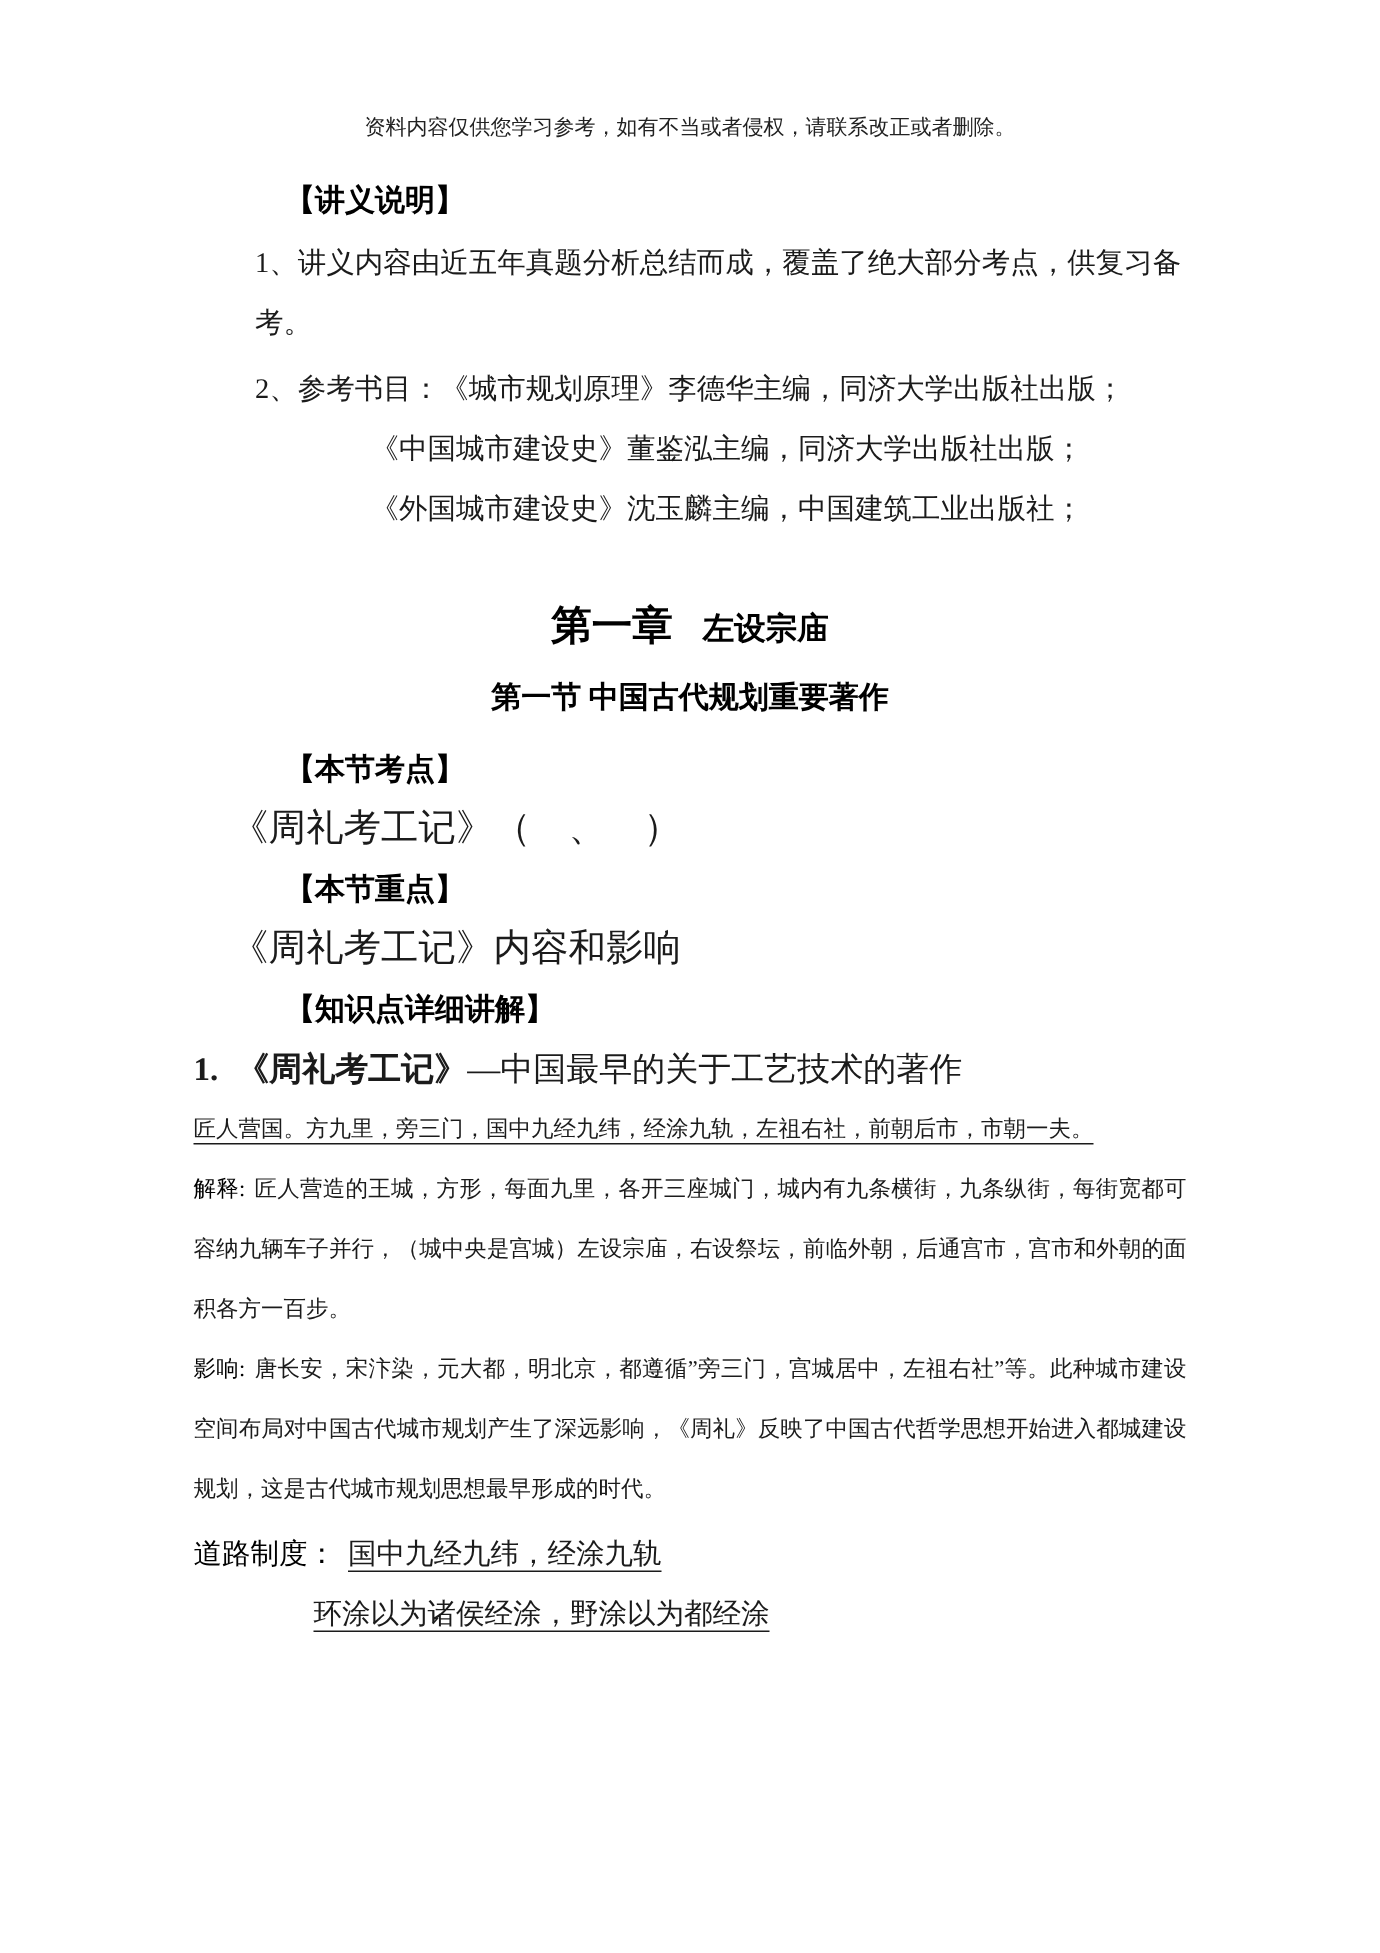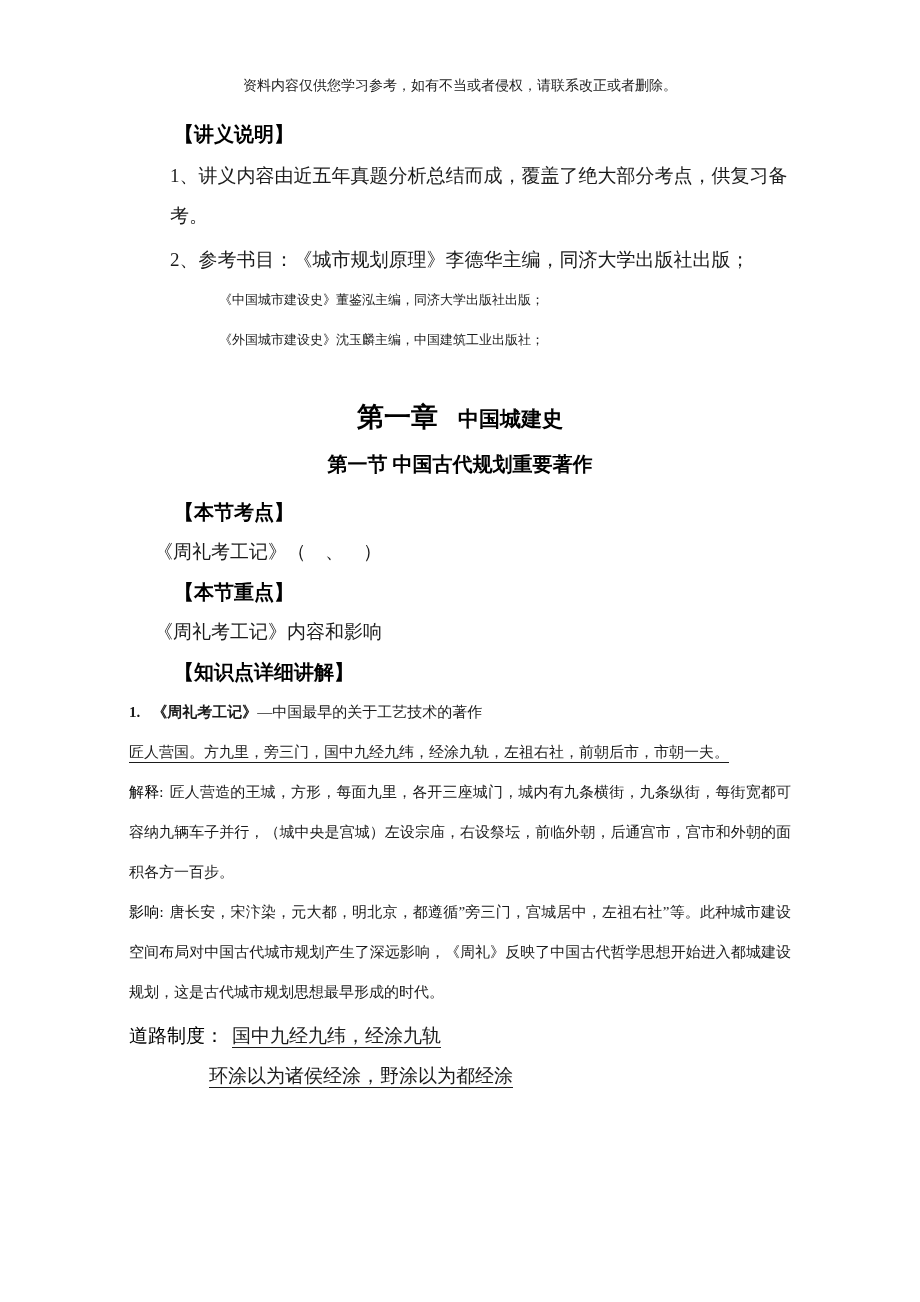--- a/index.html
+++ b/index.html
@@ -20,59 +20,59 @@
     text-align: center;
     font-size: 14px;
     line-height: 28px;
     color: #222;
   }
   .bracket-heading {
     font-size: 20px;
     font-weight: bold;
     color: #000;
     line-height: 40px;
-    margin-left: 45px;
+    margin-left: 61px;
   }
   .h-lecture { margin-top: 14px; }
   .list-item {
     font-size: 19px;
     line-height: 40px;
     margin-left: 41px;
   }
   .li-1 { margin-top: 2px; }
   .li-2 { margin-top: 4px; }
   .book-line {
-    font-size: 13px;
+    font-size: 19px;
     line-height: 40px;
-    margin-left: 90px;
+    margin-left: 118px;
   }
   .chapter {
     margin-top: 34px;
     text-align: center;
     line-height: 46px;
     font-weight: bold;
     color: #000;
   }
   .chapter-num { font-size: 27px; }
   .chapter-title { font-size: 21px; margin-left: 20px; }
   .section-title {
     text-align: center;
     font-size: 20px;
     font-weight: bold;
     color: #000;
     line-height: 40px;
   }
   .h-points { margin-top: 8px; }
   .indent-body {
-    font-size: 19px;
+    font-size: 25px;
     line-height: 40px;
     margin-left: 25px;
   }
   .topic-line {
-    font-size: 15px;
+    font-size: 22px;
     line-height: 40px;
   }
   .topic-line .num { font-weight: bold; margin-right: 12px; }
   .topic-line .t-bold { font-weight: bold; }
   .para {
     font-size: 15px;
     line-height: 40px;
     text-align: justify;
   }
   .para .label { font-weight: normal; color: #000; margin-right: 6px; }
@@ -104,21 +104,21 @@
   <div class="bracket-heading h-lecture">【讲义说明】</div>
 
   <p class="list-item li-1">1、讲义内容由近五年真题分析总结而成，覆盖了绝大部分考点，供复习备考。</p>
 
   <p class="list-item li-2"><span>2、参考书目：</span><span>《城市规划原理》李德华主编，同济大学出版社出版；</span></p>
 
   <p class="book-line">《中国城市建设史》董鉴泓主编，同济大学出版社出版；</p>
 
   <p class="book-line">《外国城市建设史》沈玉麟主编，中国建筑工业出版社；</p>
 
-  <div class="chapter"><span class="chapter-num">第一章</span><span class="chapter-title">中国城建史</span></div>
+  <div class="chapter"><span class="chapter-num">第一章</span><span class="chapter-title">左设宗庙</span></div>
 
   <div class="section-title">第一节 中国古代规划重要著作</div>
 
   <div class="bracket-heading h-points">【本节考点】</div>
 
   <p class="indent-body">《周礼考工记》（　、　）</p>
 
   <div class="bracket-heading">【本节重点】</div>
 
   <p class="indent-body">《周礼考工记》内容和影响</p>

